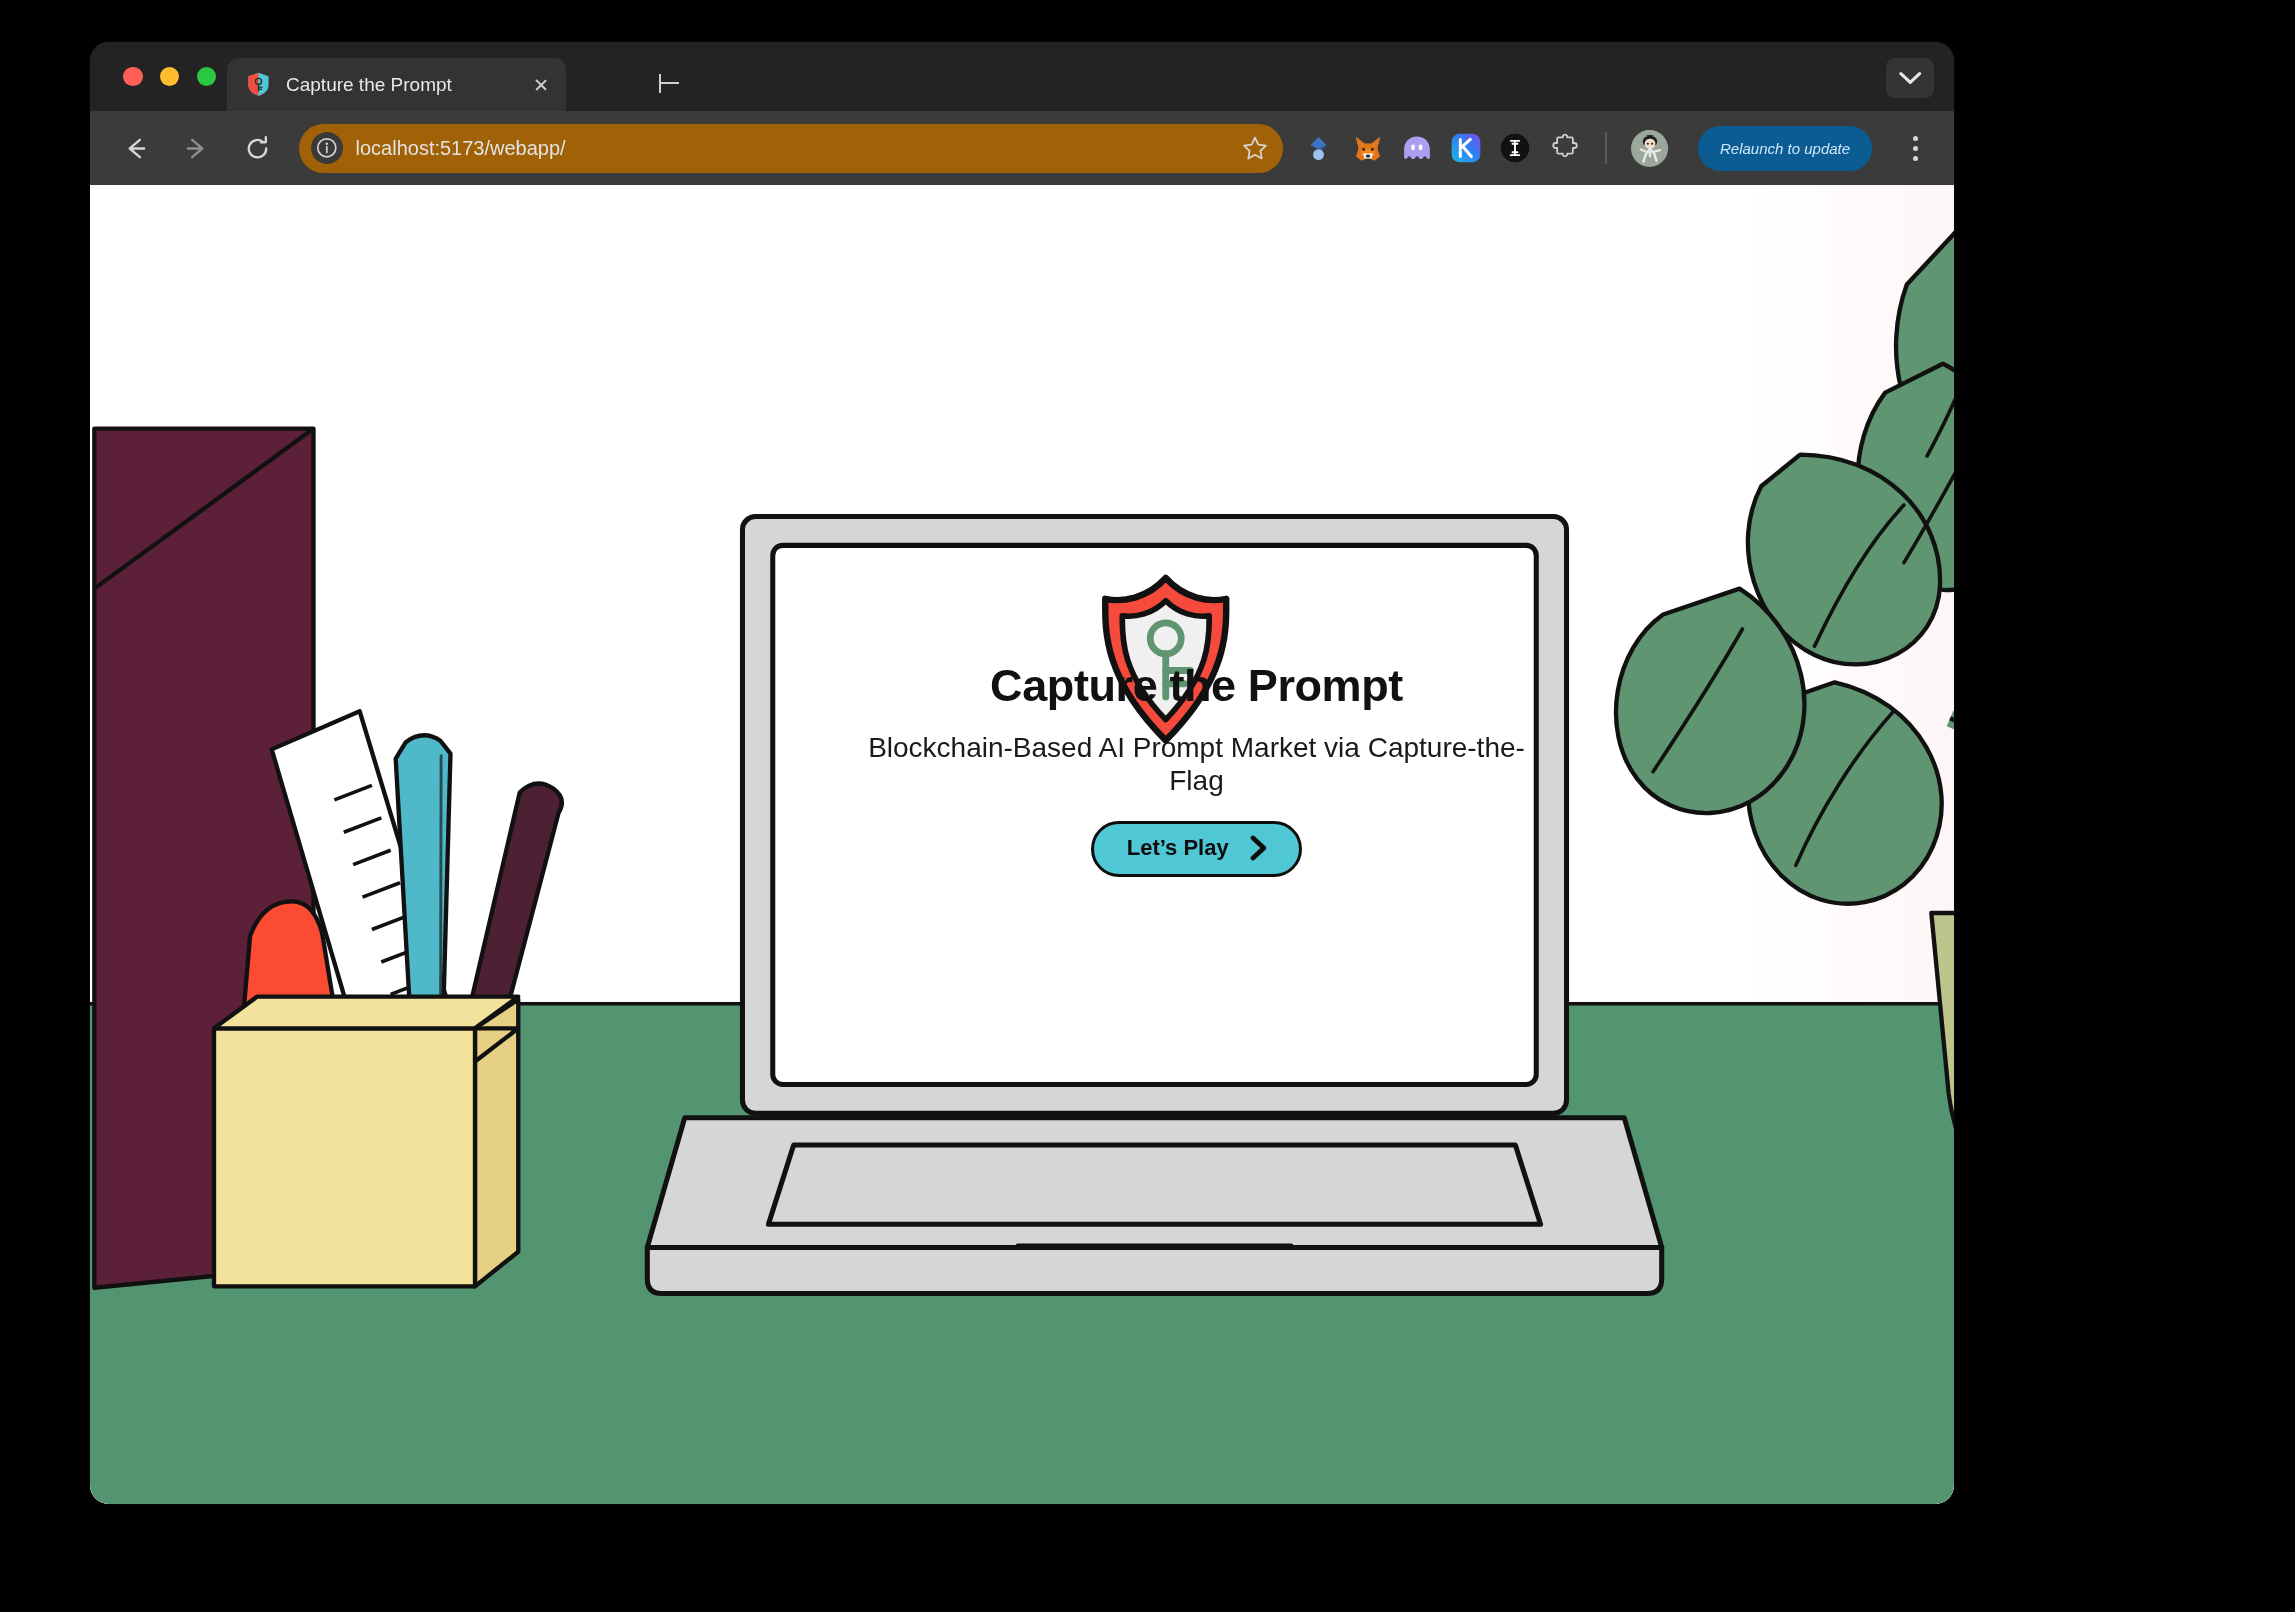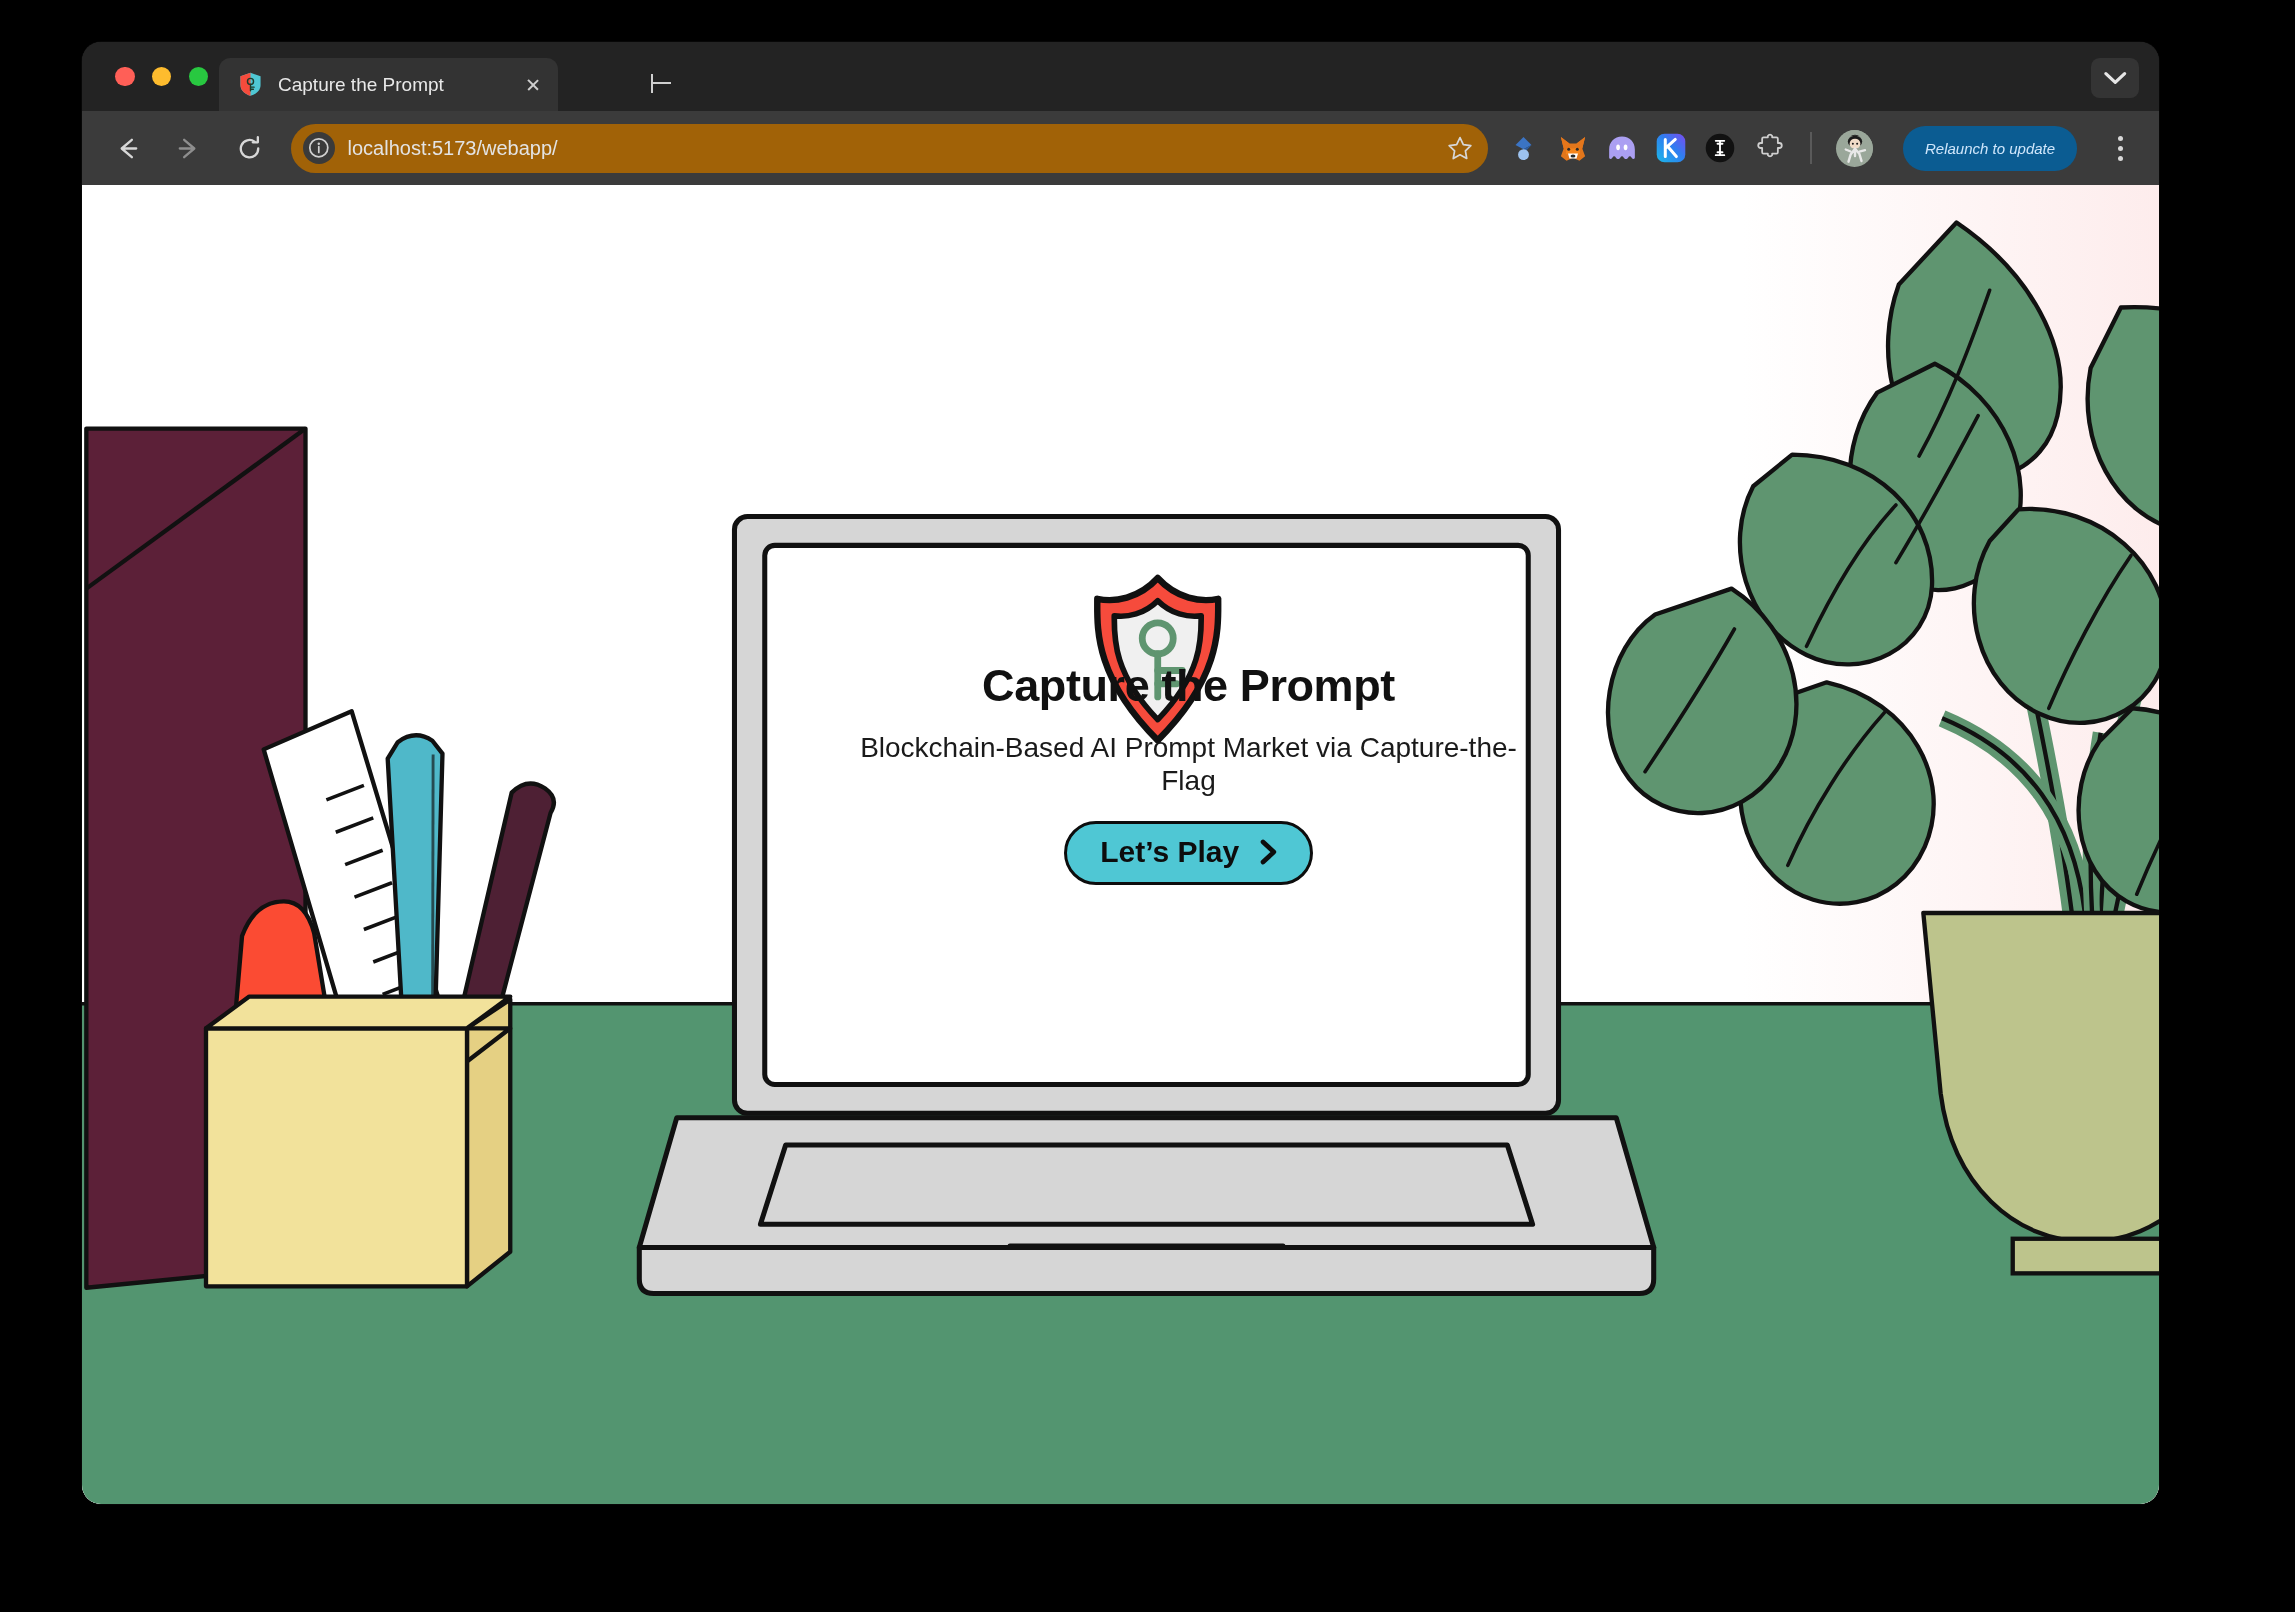--- a/index.html
+++ b/index.html
@@ -9,23 +9,23 @@
     background: #000000;
     width: 2295px;
     height: 1612px;
     overflow: hidden;
     font-family: "Liberation Sans", sans-serif;
   }
 
   
   .browser-window {
     position: absolute;
-    left: 82px;
+    left: 90px;
     top: 42px;
-    width: 2077px;
+    width: 1864px;
     height: 1462px;
     background: #2b2b2b;
     border-radius: 19px;
     overflow: hidden;
     box-shadow: 0 0 0 0.7px #0a0a0a;
   }
 
   
   .tab-strip {
     position: relative;
@@ -256,21 +256,21 @@
   }
   .play-btn {
     display: inline-flex;
     align-items: center;
     gap: 19px;
     margin-top: 23px;
     background: #4FC7D4;
     border: 3.6px solid #0d0d0d;
     border-radius: 32px;
     padding: 11.5px 30px 13px 33px;
-    font-size: 30px;
+    font-size: 22px;
     font-weight: bold;
     color: #0d0d0d;
     cursor: pointer;
   }
 </style>
 </head>
 <body>
 
 <div class="browser-window">
 

